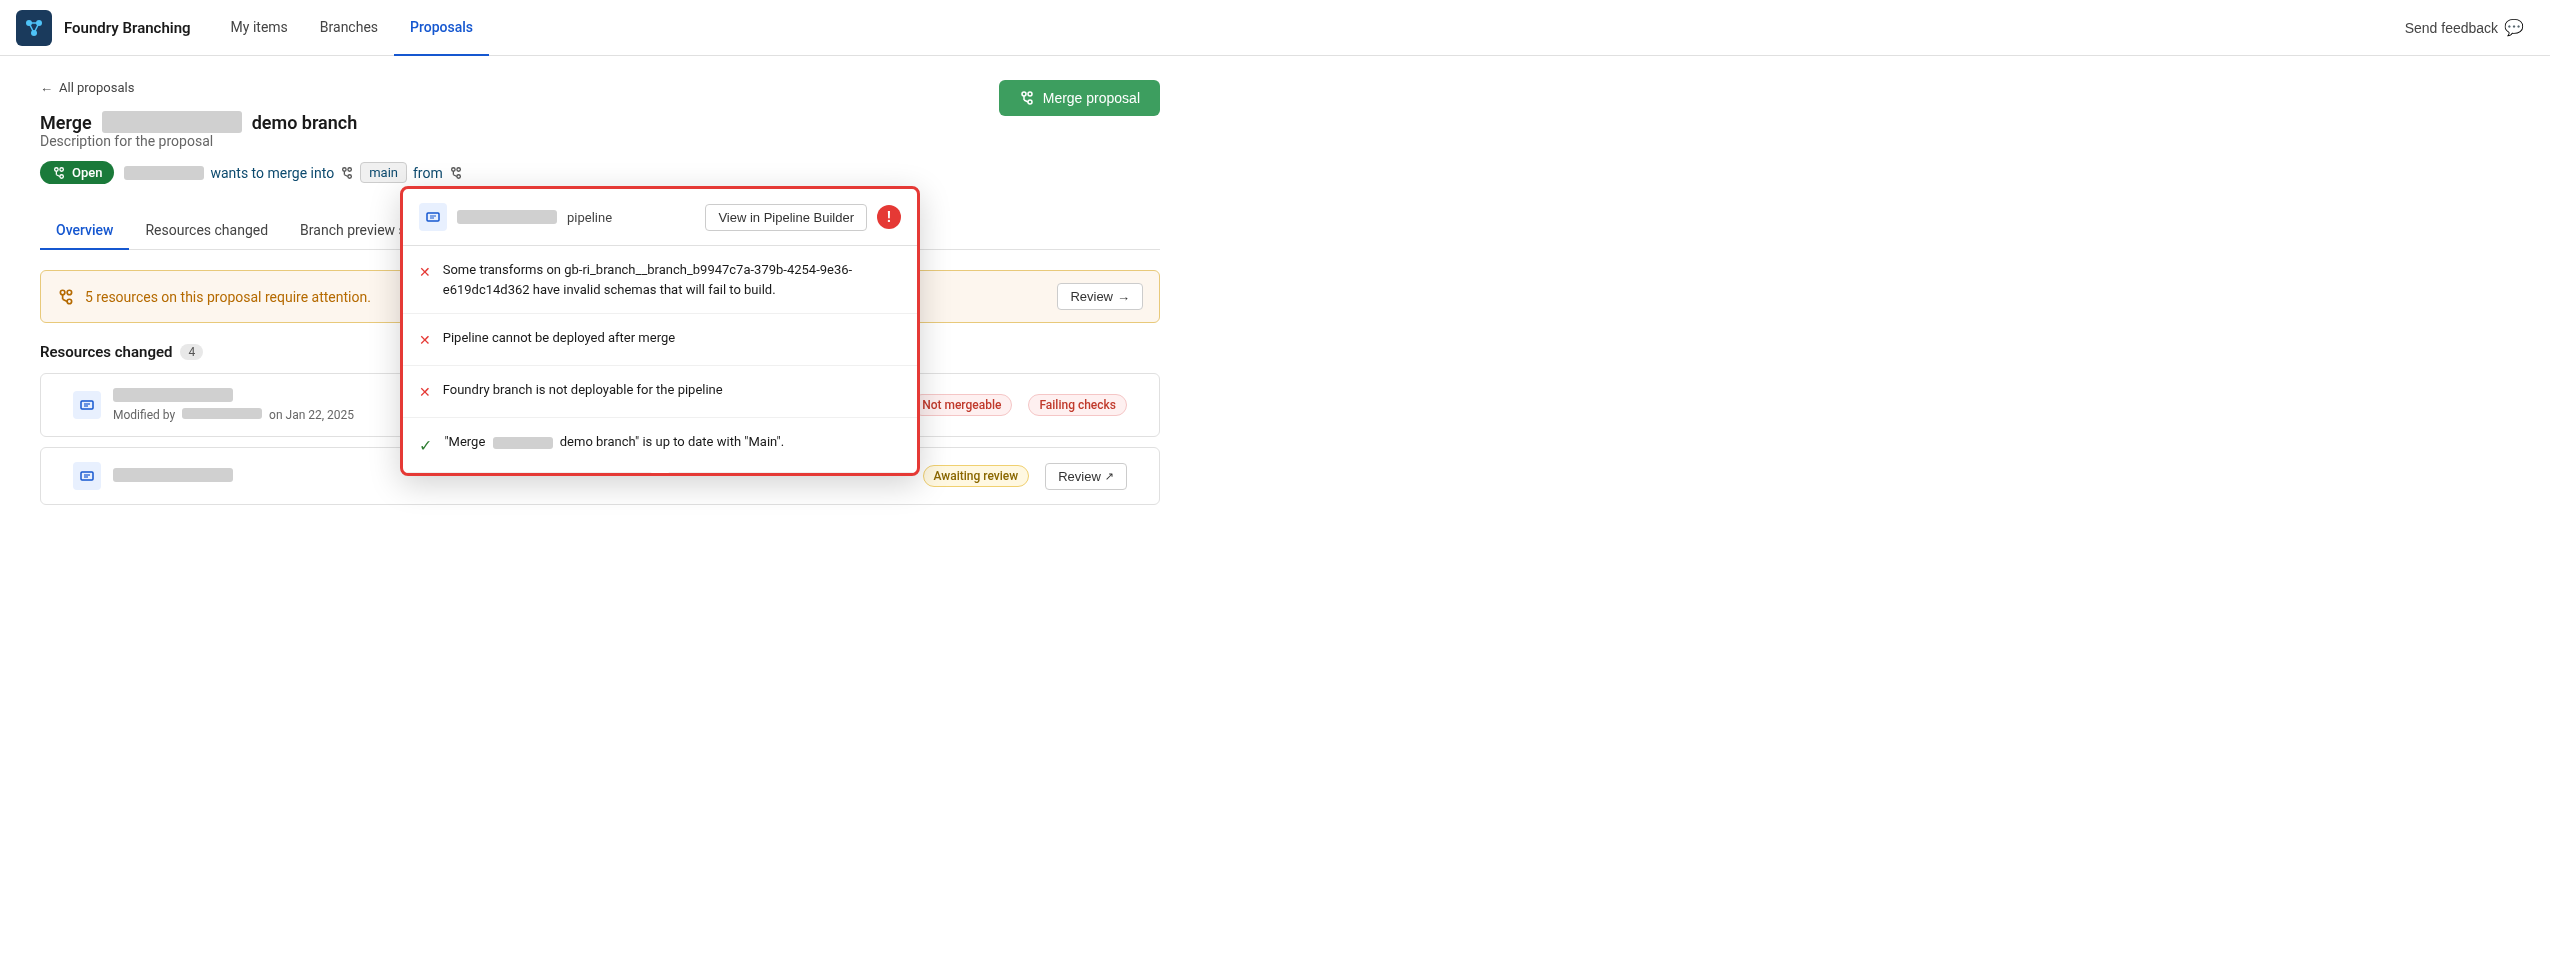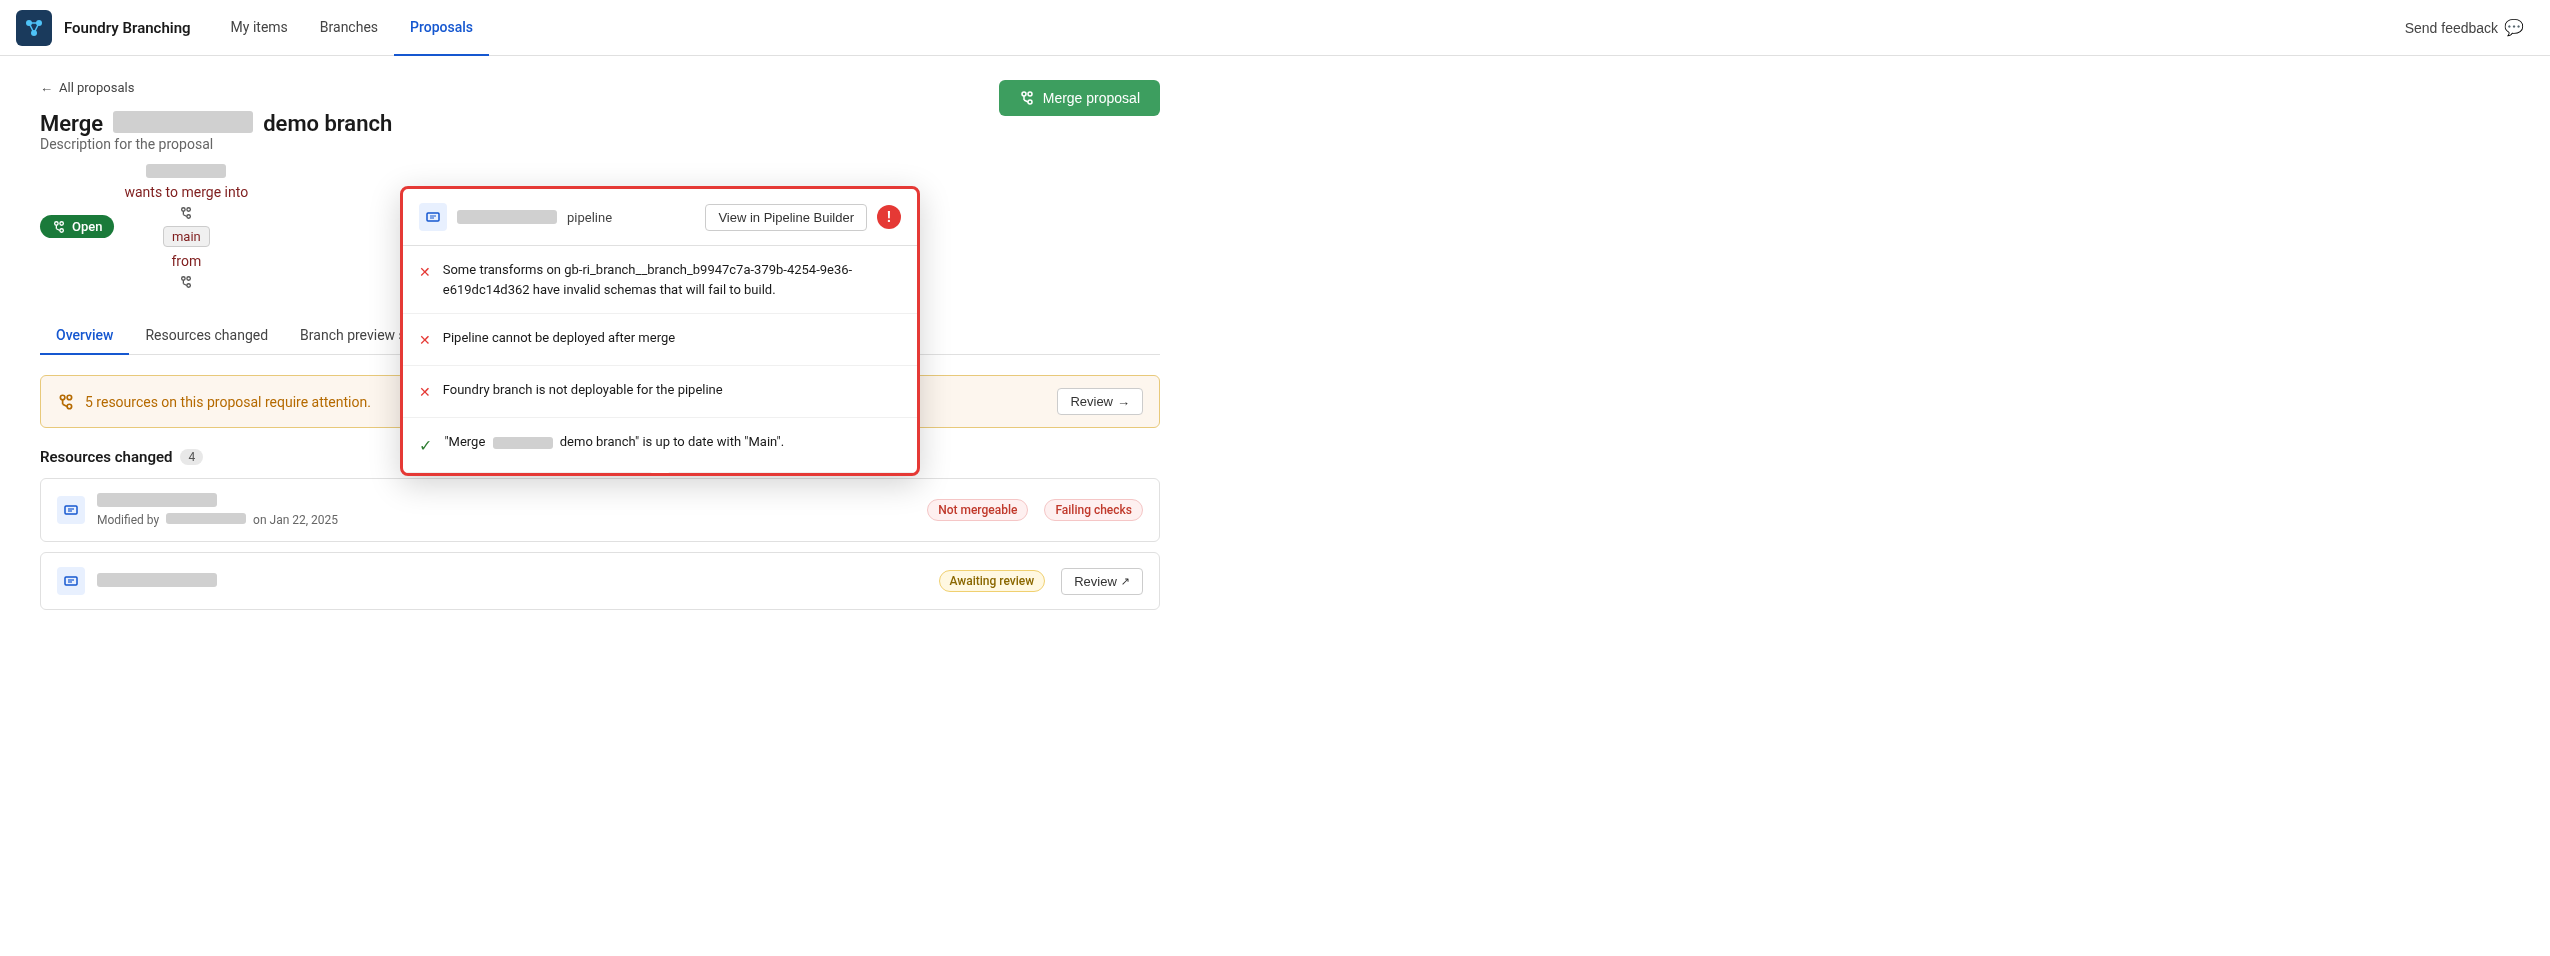--- a/index.html
+++ b/index.html
@@ -33,31 +33,31 @@
 
     
     .main-content { padding: 24px 40px; max-width: 1200px; position: relative; }
 
     .back-link {
       display: flex; align-items: center; gap: 6px; color: #444; font-size: 13px;
       cursor: pointer; margin-bottom: 16px; width: fit-content;
     }
 
     .page-header { display: flex; align-items: flex-start; justify-content: space-between; margin-bottom: 8px; }
-    .page-title { font-size: 22px; font-weight: 600; color: #1a1a1a; display: flex; align-items: flex-start; gap: 10px; flex-wrap: wrap; }
+    .page-title { font-size: 18px; font-weight: 600; color: #1a1a1a; display: flex; align-items: flex-end; gap: 10px; flex-wrap: wrap; }
     .title-blur { display: inline-block; width: 140px; height: 22px; background: #d0d0d0; border-radius: 3px; vertical-align: middle; }
 
     .description { color: #666; font-size: 14px; margin-bottom: 12px; }
 
     .status-row { display: flex; align-items: center; gap: 10px; margin-bottom: 20px; flex-wrap: wrap; }
     .open-badge {
       display: flex; align-items: center; gap: 6px; background: #1a7a3a; color: #fff;
       padding: 4px 12px; border-radius: 20px; font-size: 13px; font-weight: 500;
     }
-    .status-text { color: #7f1d1d; font-size: 14px; display: flex; align-items: center; gap: 6px; flex-wrap: wrap; flex-direction: column; }
+    .status-text { color: #0c4a6e; font-size: 14px; display: flex; align-items: center; gap: 6px; flex-wrap: wrap; }
     .branch-tag {
       display: inline-flex; align-items: center; gap: 4px; background: #f0f0f0;
       border: 1px solid #ccc; border-radius: 4px; padding: 2px 8px; font-size: 13px;
     }
     .blur-text { display: inline-block; width: 80px; height: 14px; background: #d0d0d0; border-radius: 3px; vertical-align: middle; }
 
     
     .tabs { display: flex; border-bottom: 1px solid #e0e0e0; margin-bottom: 20px; }
     .tab {
       padding: 10px 16px; font-size: 14px; color: #444; cursor: pointer;
@@ -74,21 +74,21 @@
 
     
     .section-header { display: flex; align-items: center; gap: 8px; margin-bottom: 12px; }
     .section-title { font-size: 15px; font-weight: 600; }
     .count-badge {
       background: #e8e8e8; border-radius: 10px; padding: 1px 8px; font-size: 12px; color: #555;
     }
 
     
     .resource-item {
-      border: 1px solid #e0e0e0; border-radius: 6px; padding: 14px 16px;
+      border: 1px solid #e0e0e0; border-radius: 6px; padding: 14px 32px;
       margin-bottom: 10px; display: flex; align-items: center; gap: 12px;
       position: relative;
     }
     .resource-icon {
       width: 28px; height: 28px; background: #e8f0fe; border-radius: 4px;
       display: flex; align-items: center; justify-content: center; flex-shrink: 0;
     }
     .resource-info { flex: 1; }
     .resource-name { font-weight: 500; font-size: 14px; }
     .resource-name-blur { width: 120px; height: 14px; background: #d0d0d0; border-radius: 3px; display: inline-block; }

